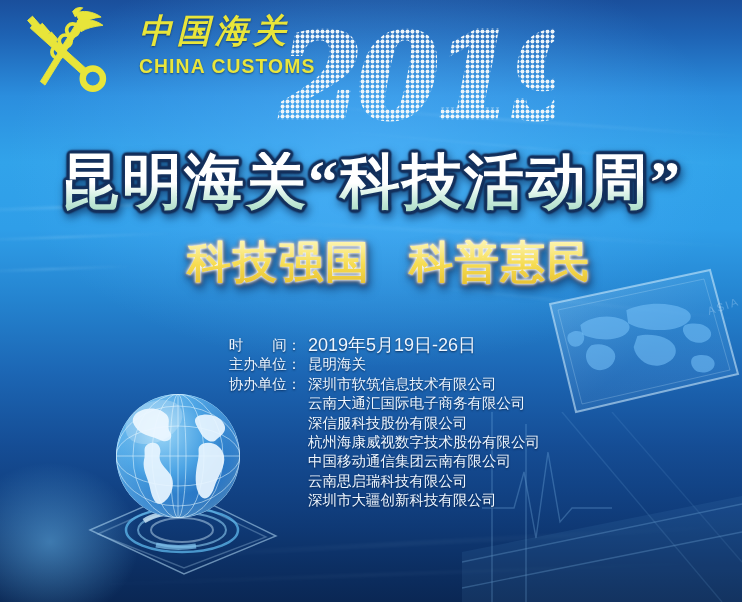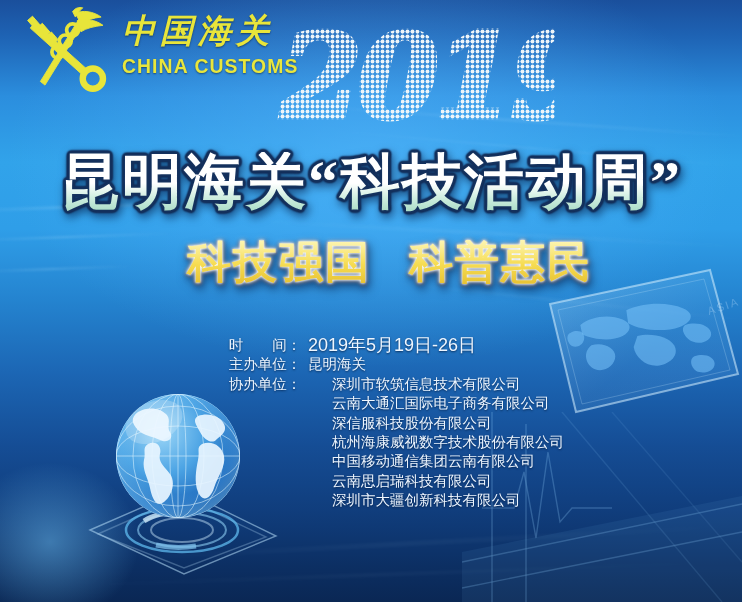--- a/index.html
+++ b/index.html
@@ -34,21 +34,21 @@
   .streaks { position:absolute; inset:0; pointer-events:none; }
   .streak {
     position:absolute;
     background:linear-gradient(90deg, rgba(255,255,255,0) 0%, rgba(200,235,255,0.20) 45%, rgba(255,255,255,0) 100%);
     filter:blur(1.2px);
   }
 
   
   #logo-block {
     position:absolute; left:22px; top:6px;
-    display:flex; align-items:flex-start; gap:8px;
+    display:flex; align-items:flex-start; gap:25px;
   }
   #emblem { width:92px; height:92px; }
   #logo-text { padding-top:8px; }
   #cn-name {
     font-family:"DejaVu Serif","Liberation Serif",serif;
     font-size:33px; font-weight:700; color:#e8e53a;
     letter-spacing:5px; line-height:1.05;
     text-shadow:0 1px 2px rgba(0,0,0,.45);
     font-style:italic;
   }
@@ -124,21 +124,21 @@
   #date-row .info-value {
     font-size:18px;
     font-family:"Liberation Sans","DejaVu Sans",sans-serif;
     line-height:20px;
     position:relative; top:1px;
   }
   #coorg-row { display:flex; align-items:flex-start; }
   #coorg-cols { display:flex; }
   #col-left { width:224px; }
   #col-right { width:210px; }
-  .org-line { height:19.4px;margin-left:24px; }
+  .org-line { height:19.4px; }
 
   
   #globe { position:absolute; left:86px; top:378px; width:196px; height:200px; }
   #globe svg { width:100%; height:100%; display:block; }
 
   
   #map-panel { position:absolute; right:-10px; top:262px; width:220px; height:160px; }
   #map-panel svg { width:100%; height:100%; display:block; }
 
   

